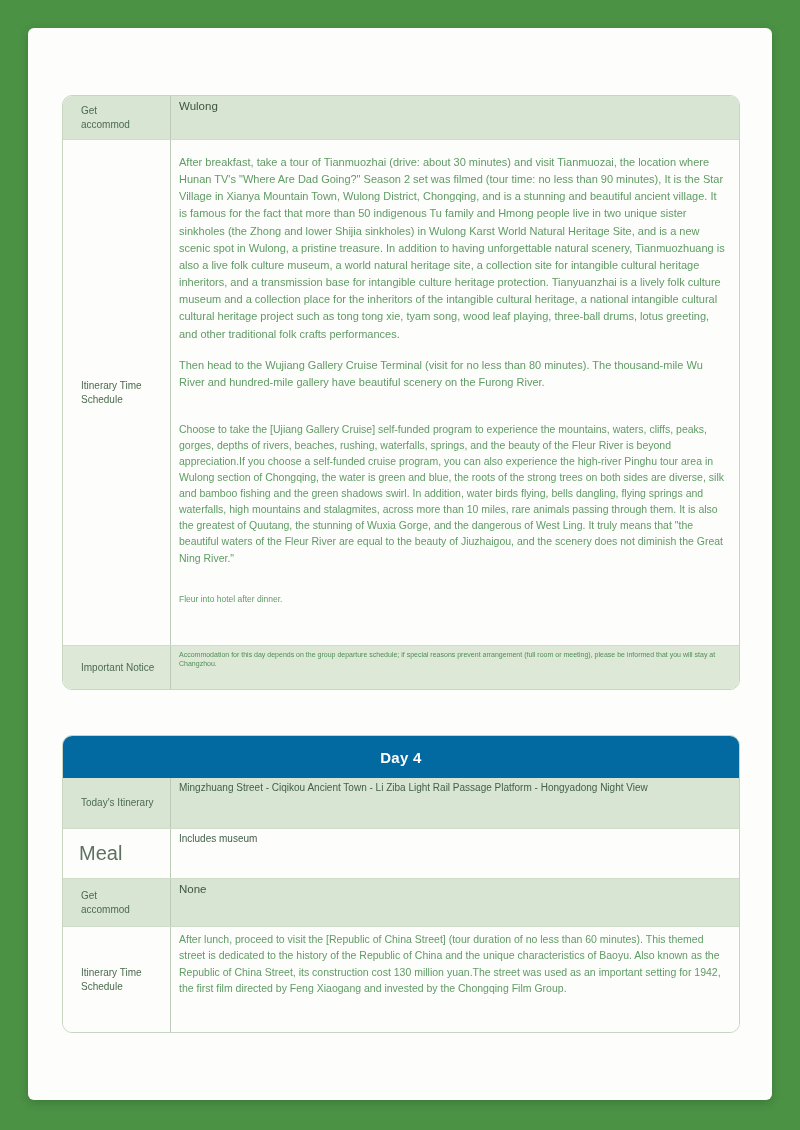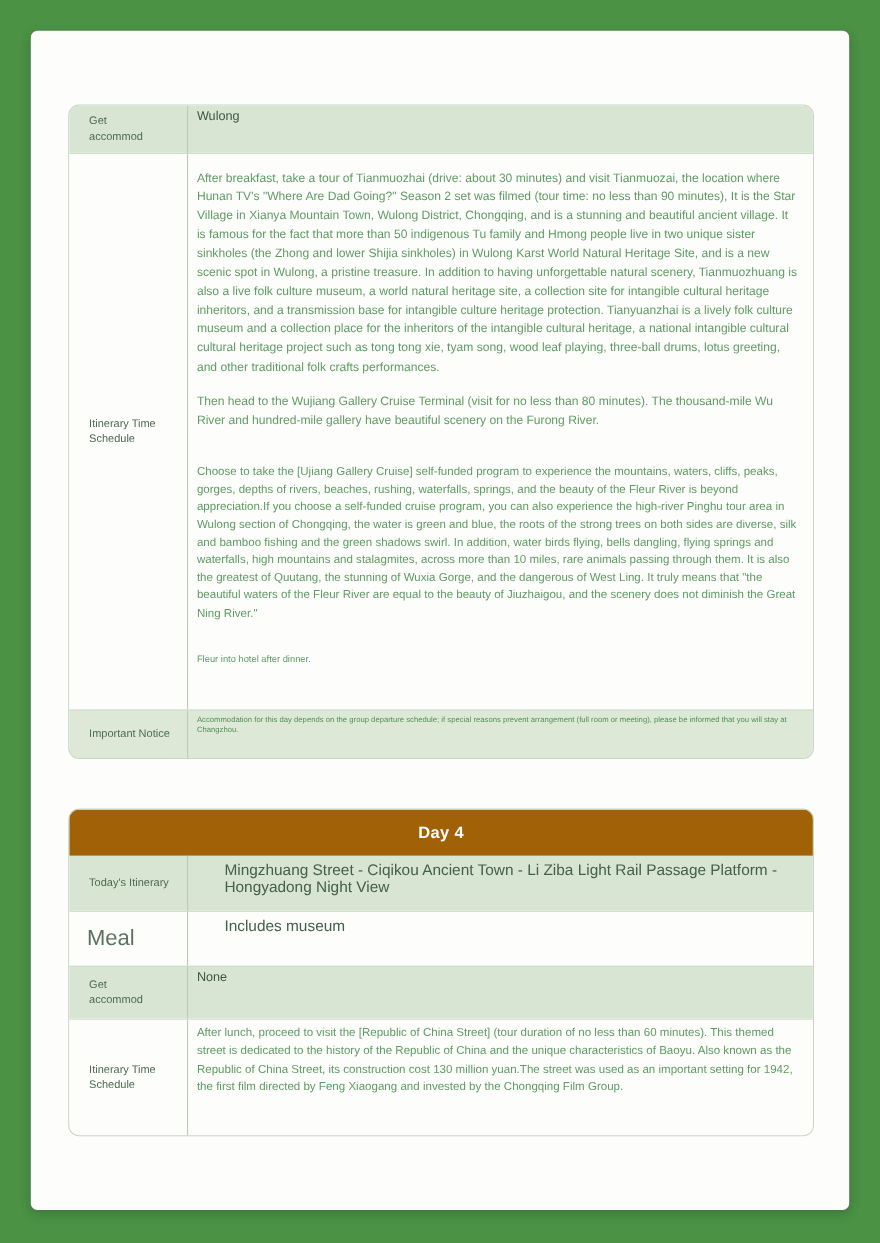--- a/index.html
+++ b/index.html
@@ -41,31 +41,31 @@
   .bg-green{background:#d8e5d2;}
   .bg-white{background:#fdfdfb;}
   .bg-notice{background:#dde8d7;}
   
   .r-head1{height:43px;}
   .r-body1{height:506px;}
   .r-body1 .value{justify-content:flex-start;padding-top:14px;}
   .r-notice{height:44px;}
   
   .daybar{
-    height:42px;background:#a16207;
+    height:42px;background:#0369a1;
     display:flex;align-items:center;justify-content:center;
     color:#ffffff;font-size:15px;font-weight:600;letter-spacing:.3px;
   }
   .r-itin{height:50px;border-top:none !important;}
   .r-meal{height:50px;}
   .r-accom{height:48px;}
   .r-sched2{height:106px;}
   
   .v-head{font-size:11.5px;color:#3e5743;}
-  .v-small{font-size:14px;color:#44604a;margin-left:25px;}
+  .v-small{font-size:10px;color:#44604a;}
   .meal-label{font-size:20px;color:#5d7262;padding-left:16px;}
   .para{margin:0;color:#5f9b64;}
   .p-main{font-size:11px;line-height:1.56;}
   .p1{margin-bottom:14px;}
   .p2{margin-bottom:30px;}
   .p3{font-size:10.5px;line-height:1.53;margin-bottom:28px;}
   .p-note{font-size:8.5px;}
   .v-tiny{font-size:7px;color:#4f8f55;line-height:1.3;}
   .p-day4{font-size:10.5px;line-height:1.57;}
 </style>

